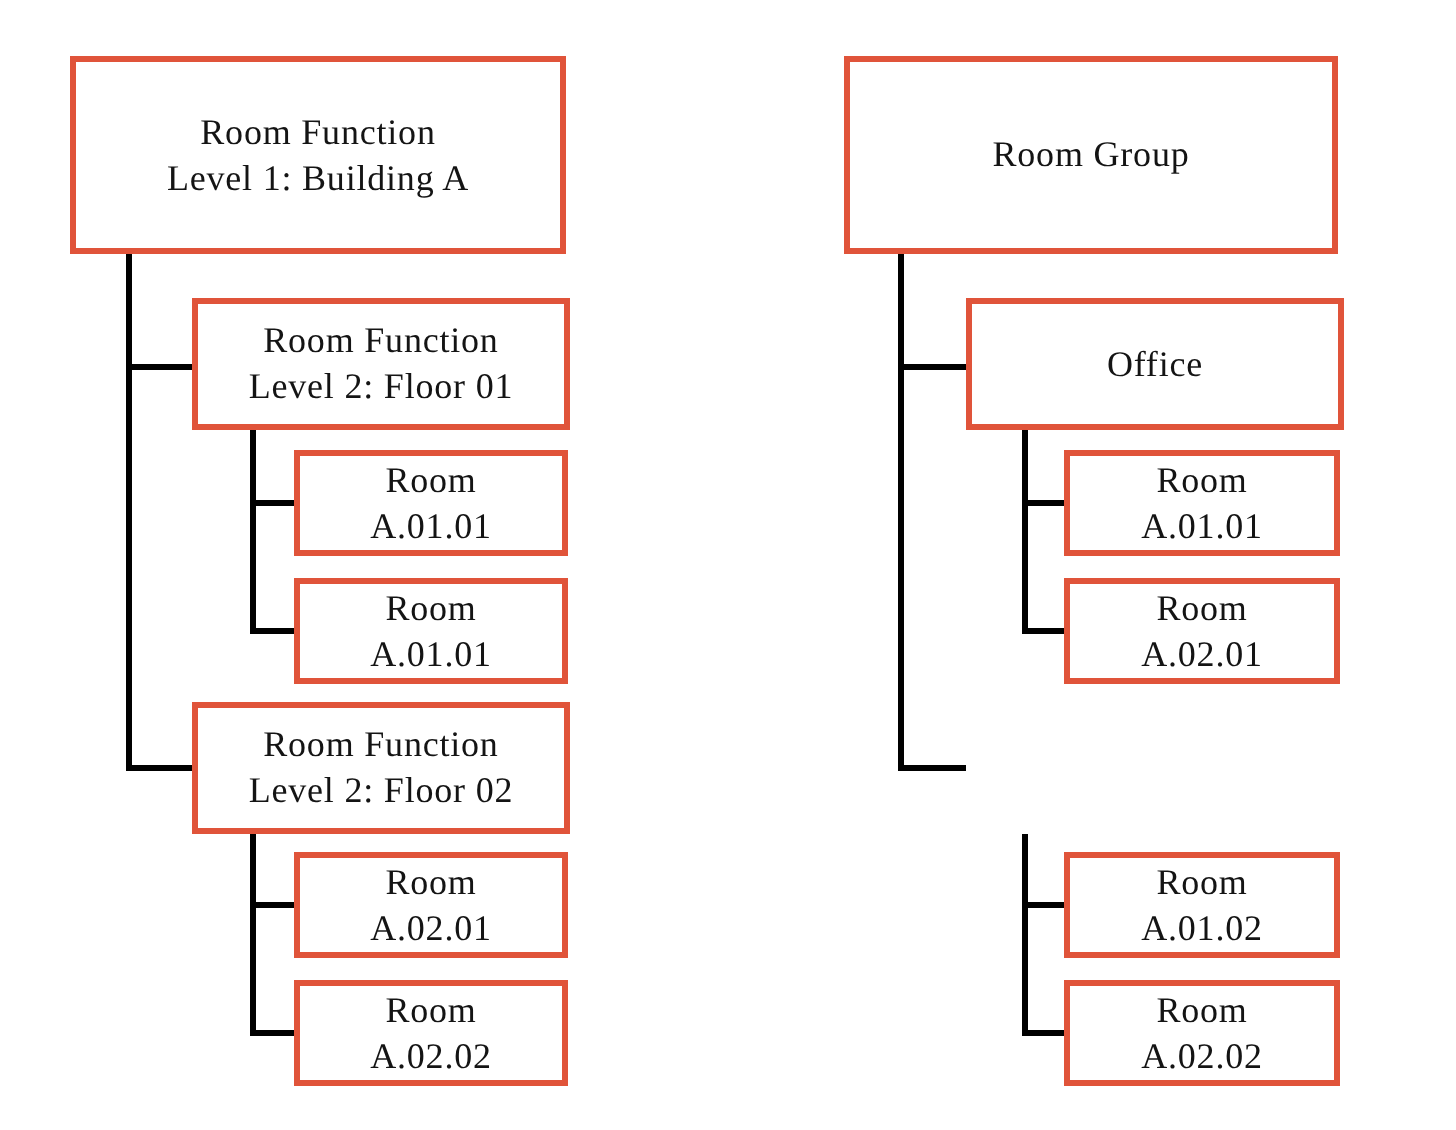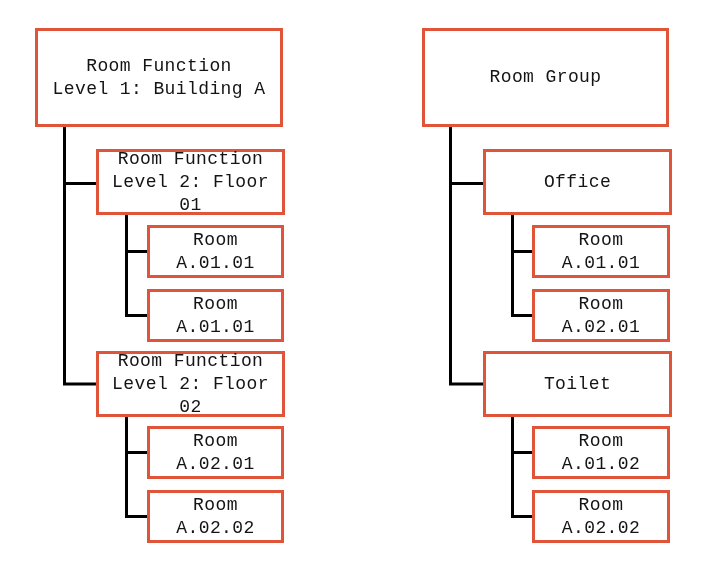--- a/index.html
+++ b/index.html
@@ -8,21 +8,21 @@
     --text: #141414;
     --bg: #ffffff;
   }
   * { box-sizing: border-box; }
   html, body { margin: 0; padding: 0; background: var(--bg); }
   .canvas {
     position: relative;
     width: 692px;
     height: 565px;
     background: var(--bg);
-    font-family: Liberation Mono, monospace;
+    font-family: Liberation Serif, serif;
     overflow: hidden;
   }
   .connectors {
     position: absolute;
     left: 0; top: 0;
     width: 728px; height: 565px;
   }
   .cline {
     fill: none;
     stroke: var(--connector);
@@ -89,21 +89,20 @@
   <div class="node" style="left:483px; top:149px; width:189px; height:66px;">Office</div>
 
   <div class="node" style="left:422px; top:28px; width:247px; height:99px;">Room Group</div>
 
   <div class="node" style="left:532px; top:225px; width:138px; height:53px;">Room
 A.01.01</div>
 
   <div class="node" style="left:532px; top:289px; width:138px; height:53px;">Room
 A.02.01</div>
 
-  <div class="node" style="left:483px; top:351px; width:189px; height:66px;">Toilet</div>
 
   <div class="node" style="left:532px; top:426px; width:138px; height:53px;">Room
 A.01.02</div>
 
   <div class="node" style="left:532px; top:490px; width:138px; height:53px;">Room
 A.02.02</div>
 
 </div>
 
 </body></html>

